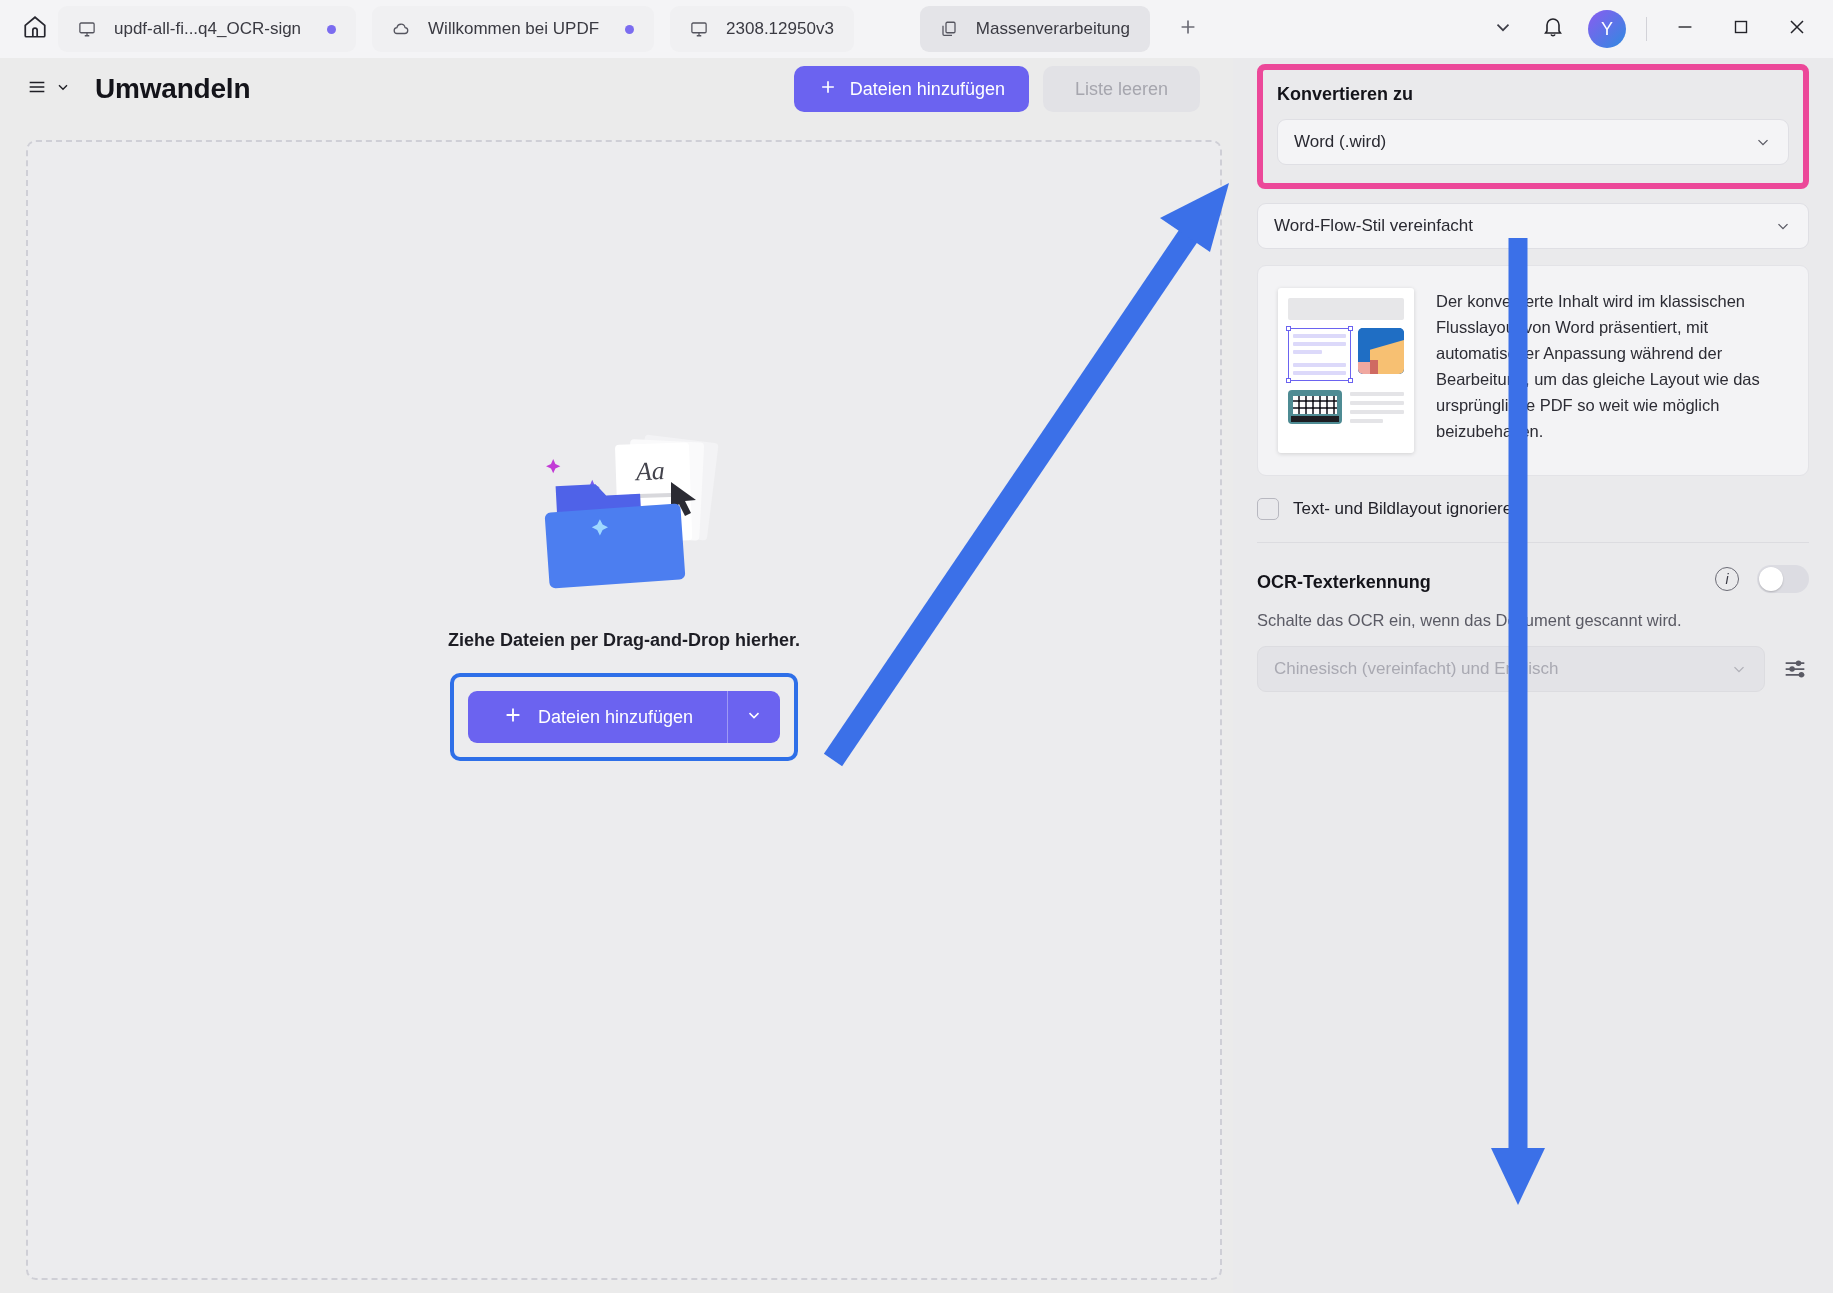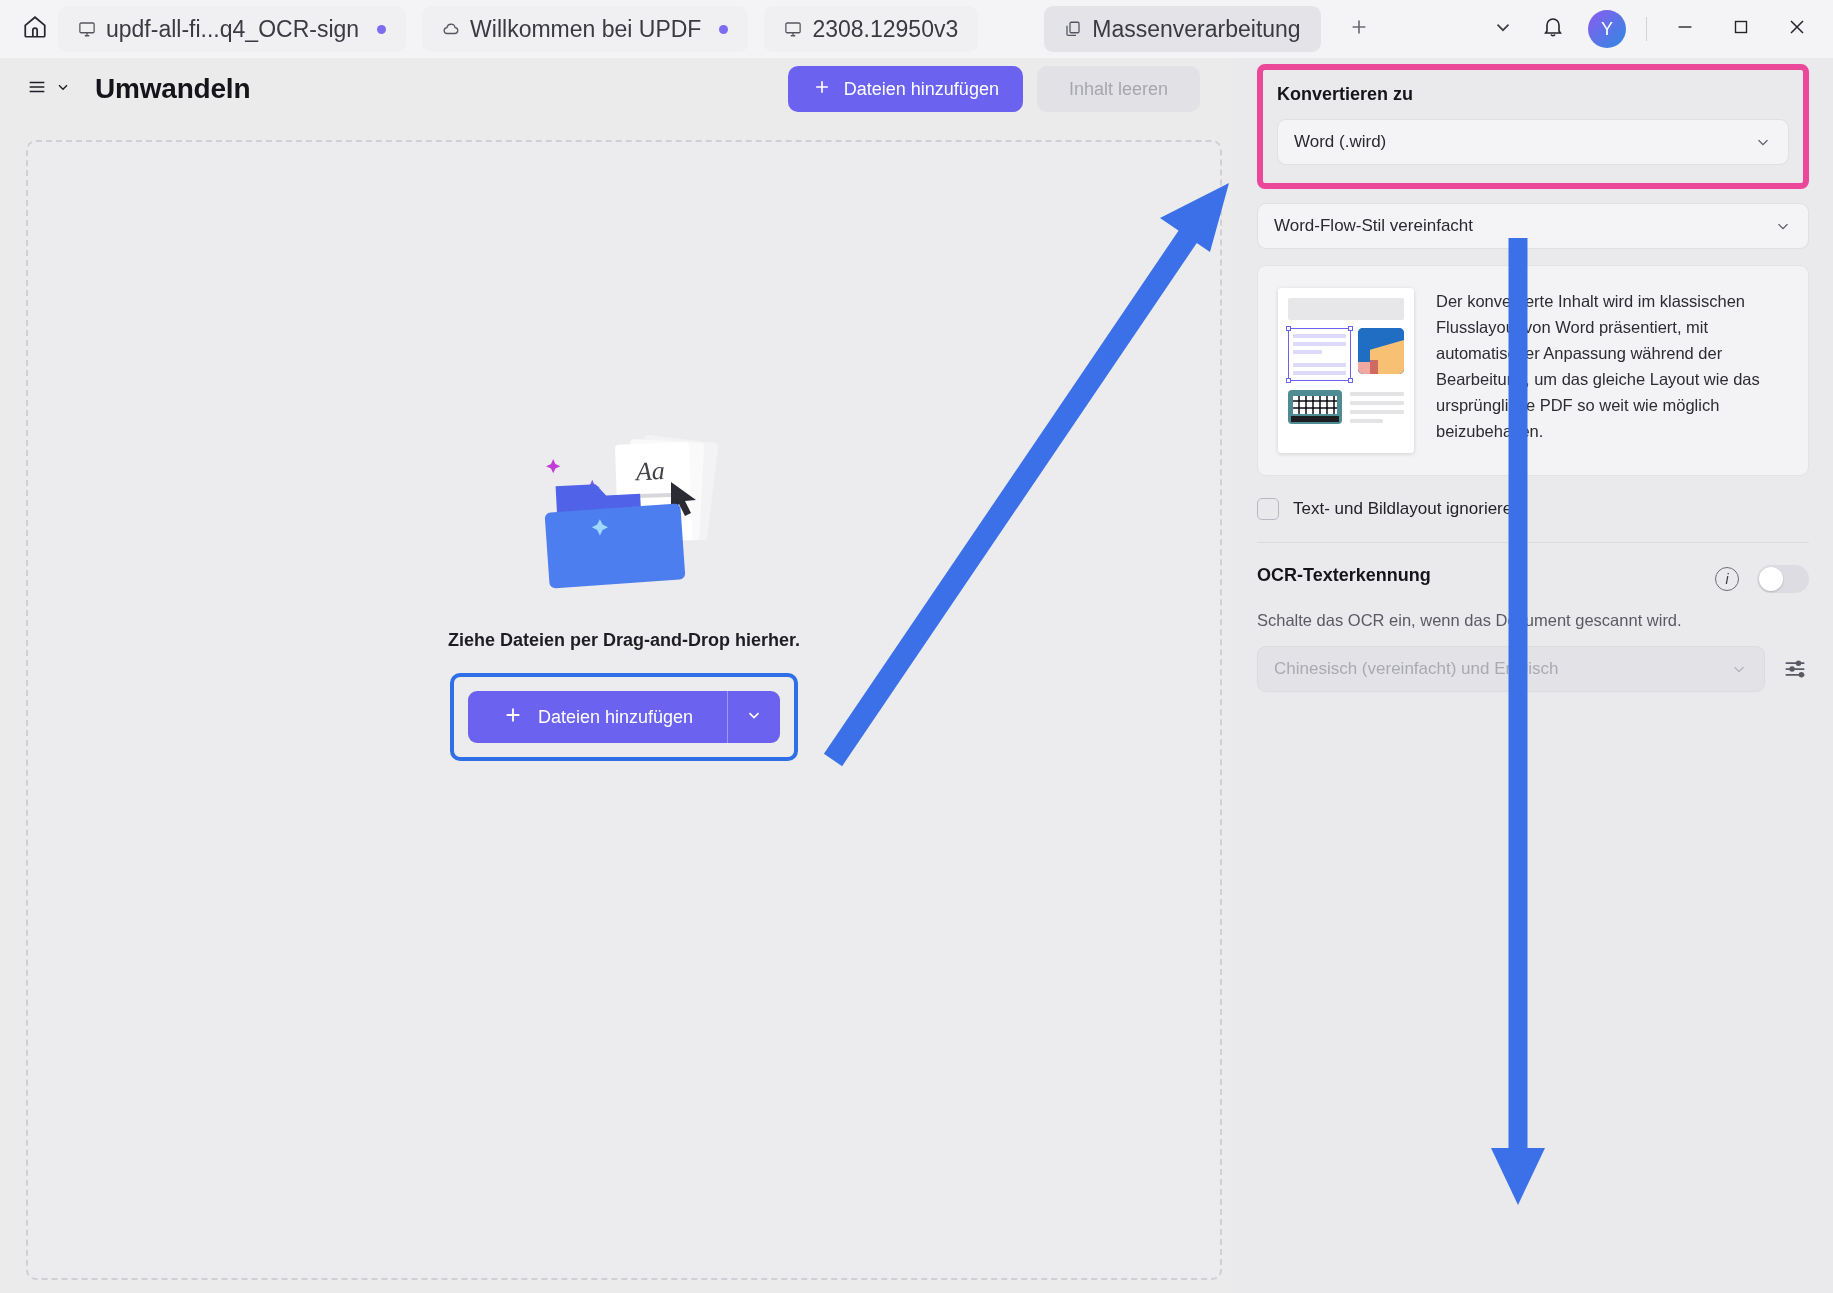--- a/index.html
+++ b/index.html
@@ -17,23 +17,23 @@
     background: #f4f4f6;
     display: flex; align-items: center;
   }
   .home-btn {
     width: 46px; height: 46px; margin-left: 12px;
     display: flex; align-items: center; justify-content: center;
     border-radius: 8px; cursor: pointer;
   }
   .tabs { display: flex; align-items: center; height: 58px; }
   .tab {
-    height: 46px; display: flex; align-items: center; gap: 10px;
+    height: 46px; display: flex; align-items: center; gap: 18px;
     padding: 0 20px; border-radius: 9px;
-    font-size: 23px; color: #3a3a42; cursor: pointer;
+    font-size: 17px; color: #3a3a42; cursor: pointer;
     background: #f0f0f2; margin-right: 6px;
     white-space: nowrap;
   }
   .tab.active { background: #e4e4e8; }
   .tab .tab-icon { display: flex; align-items: center; color: #55555f; }
   .tab .dot { width: 9px; height: 9px; border-radius: 50%; background: #7b6cf0; margin-left: 8px; }
   .tab-sep { width: 10px; }
   .newtab {
     width: 40px; height: 40px; margin-left: 12px;
     display: flex; align-items: center; justify-content: center;
@@ -171,21 +171,21 @@
   .txt-lines .tl { height: 4px; background: #e4e4e7; border-radius: 1px; }
   .txt-lines .tl.s { width: 62%; }
   .info-text { font-size: 16.5px; line-height: 1.58; color: #2c2c34; }
 
   .checkrow { margin-top: 22px; display: flex; align-items: center; gap: 14px; cursor: pointer; }
   .checkbox { width: 22px; height: 22px; border: 1.5px solid #b8b8c0; border-radius: 5px; background: #e9e9ec; }
   .checkrow span { font-size: 17px; color: #22222a; }
 
   .divider { margin-top: 22px; height: 1px; background: #dcdce0; }
 
-  .ocr-head { margin-top: 22px; display: flex; align-items: flex-start; }
+  .ocr-head { margin-top: 22px; display: flex; align-items: flex-end; }
   .ocr-head .t { font-size: 18px; font-weight: bold; color: #14141a; }
   .ocr-head .right { margin-left: auto; display: flex; align-items: center; gap: 18px; }
   .info-icon { width: 24px; height: 24px; border: 1.5px solid #6c6c76; border-radius: 50%;
      display: flex; align-items: center; justify-content: center; font-size: 14px; color: #3a3a44;
      font-style: italic; cursor: pointer; }
   .toggle { width: 52px; height: 28px; border-radius: 14px; background: #dcdce2; position: relative; cursor: pointer; }
   .toggle .knob { position: absolute; left: 2px; top: 2px; width: 24px; height: 24px; border-radius: 50%; background: #fff; box-shadow: 0 1px 2px rgba(0,0,0,0.2); }
 
   .ocr-hint { margin-top: 18px; font-size: 16.5px; color: #5a5a64; }
 
@@ -338,21 +338,21 @@
 
     <div class="toolbar-actions">
       <button class="btn-primary">
         <span>
           <svg width="20" height="20" viewBox="0 0 24 24" stroke="#fff" stroke-width="2">
               <path d="M12 5v14M5 12h14"></path>
             </svg>
         </span>
         <span>Dateien hinzufügen</span>
       </button>
-      <button class="btn-muted">Inhalt leeren</button>
+      <button class="btn-muted">Liste leeren</button>
     </div>
   </div>
 
   <div class="dropzone">
     <div class="dz-center">
 
       <div class="illus">
         <svg width="230" height="190" viewBox="0 0 230 190">
 
           <path d="M40 40 l4 -9 4 9 9 4 -9 4 -4 9 -4 -9 -9 -4z" fill="#c23bd6" transform="translate(-2,-2) scale(0.55) translate(40,40)"></path>

